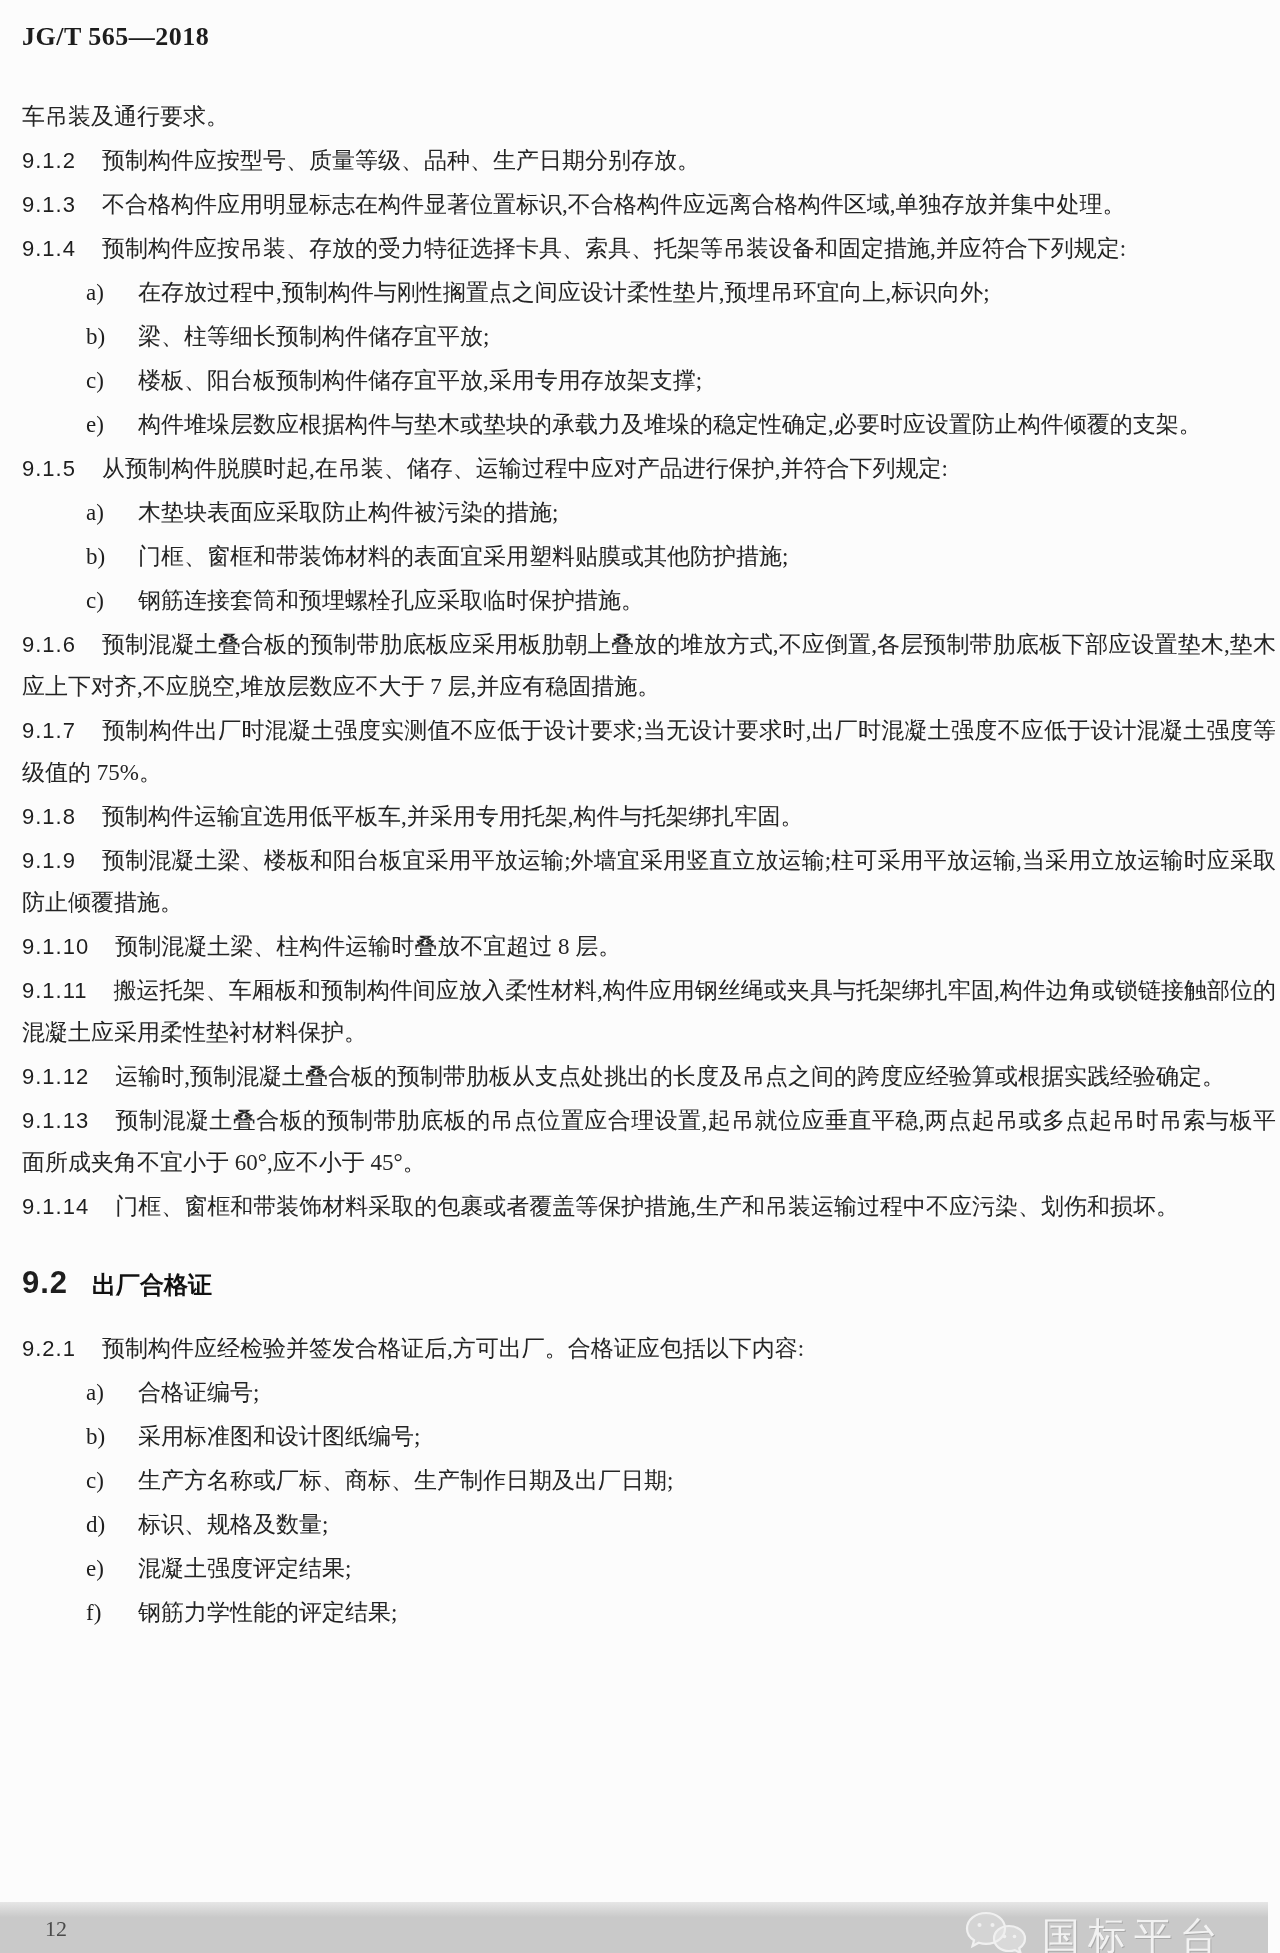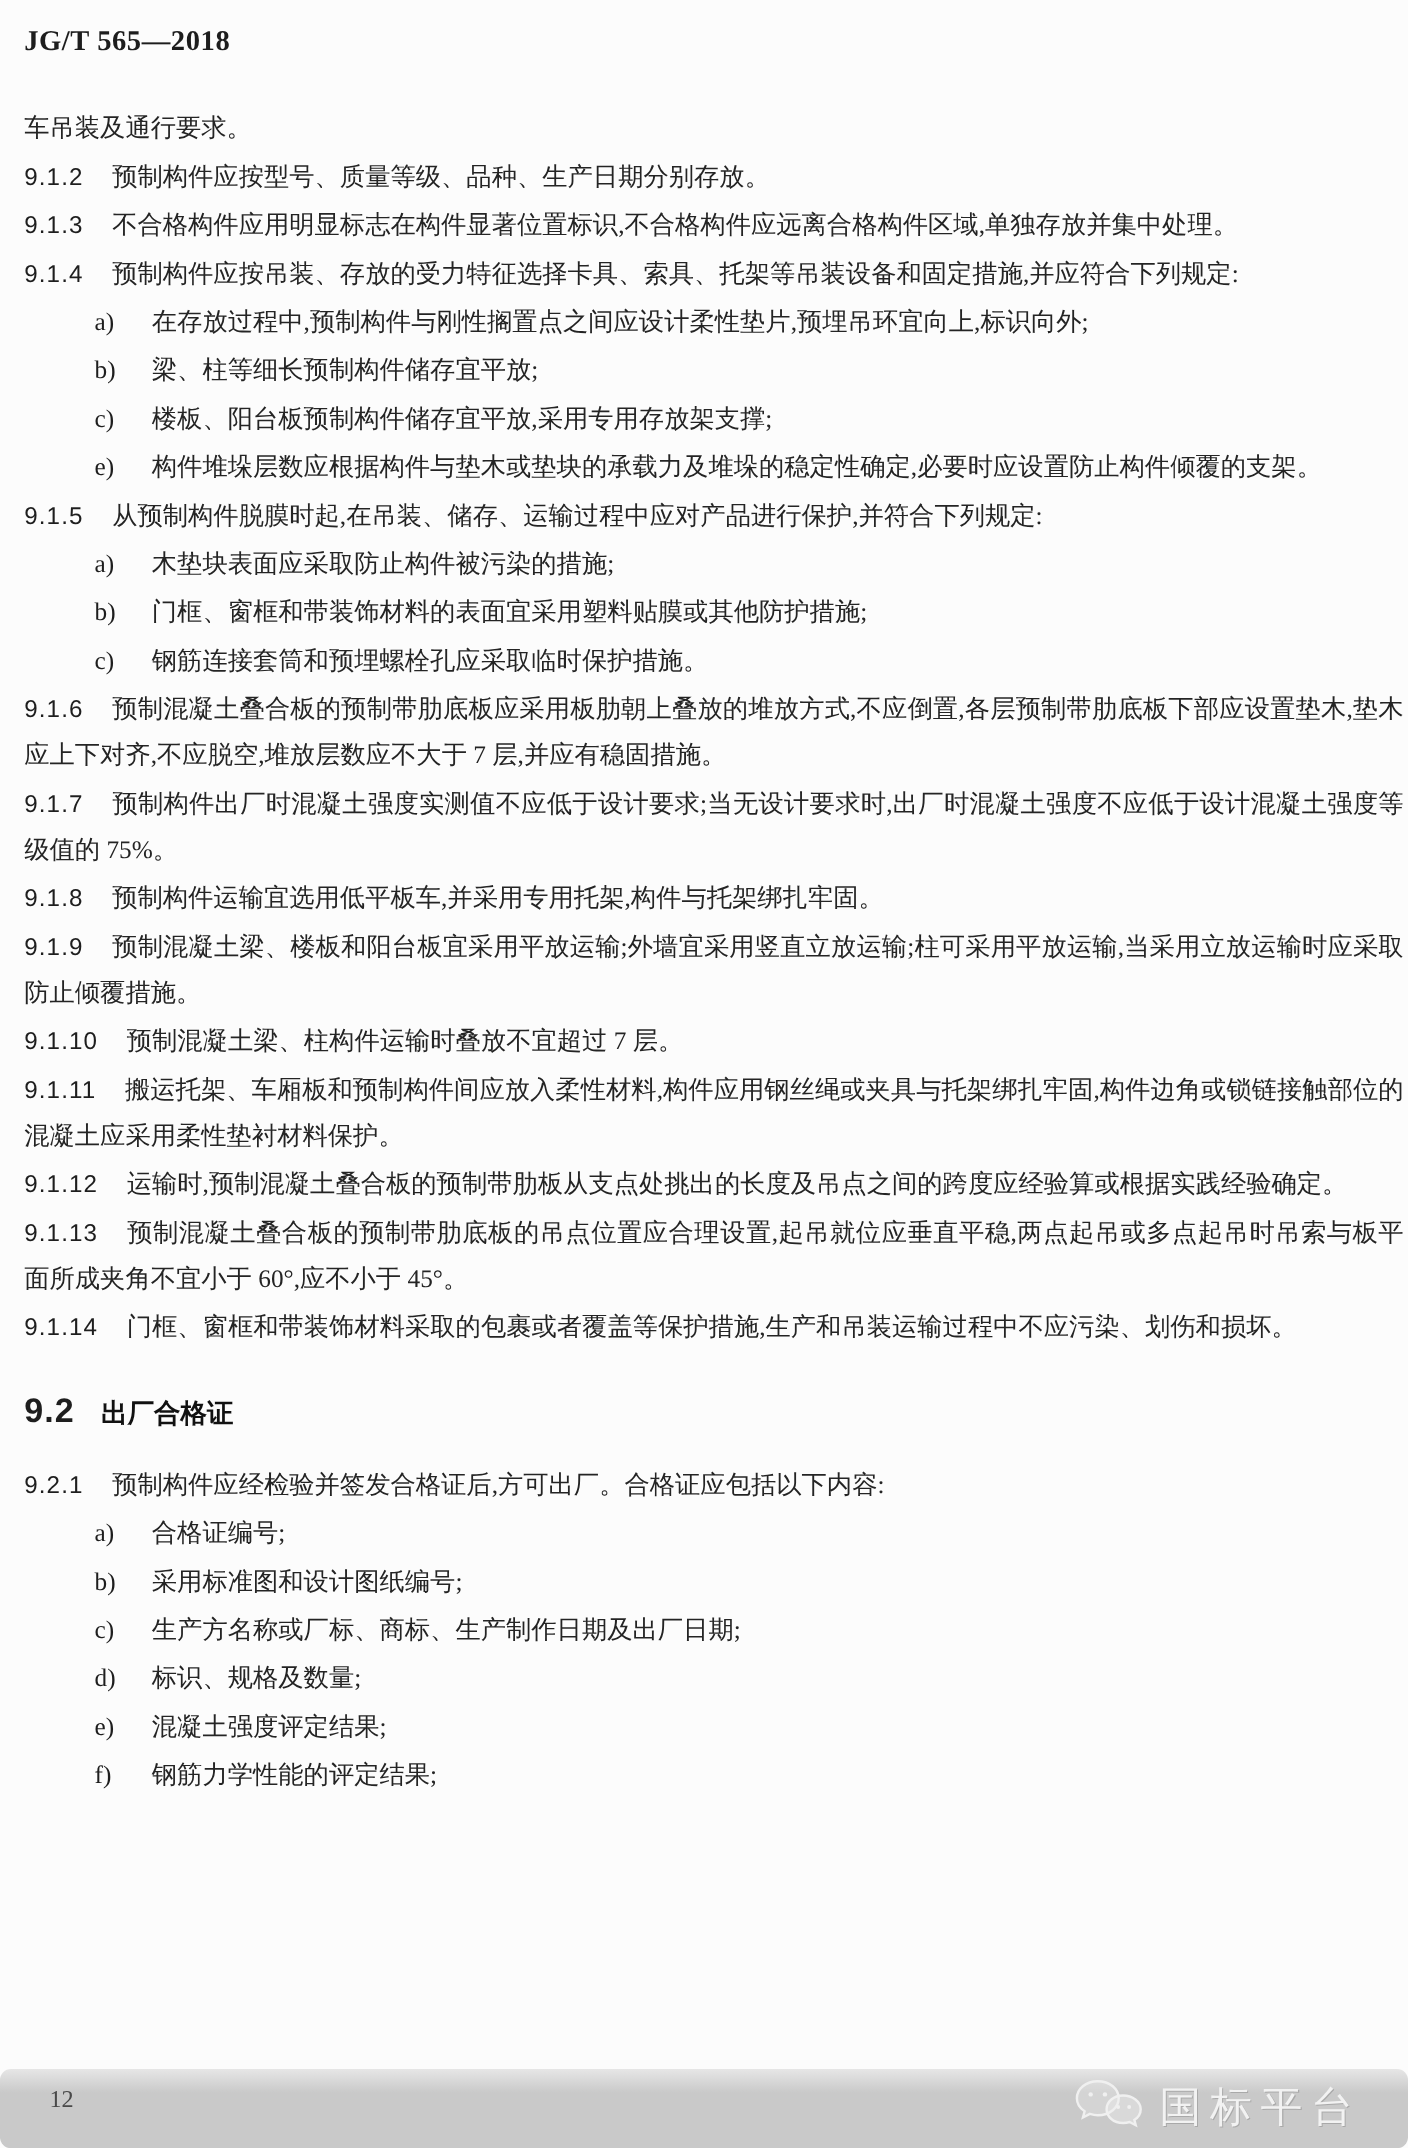--- a/index.html
+++ b/index.html
@@ -62,25 +62,24 @@
     margin: 34px 0 22px 0;
     line-height: 42px;
   }
   .section-heading .clause-num {
     font-weight: bold;
     font-size: 31px;
     margin-right: 24px;
   }
   .footer-band {
     position: absolute;
-    left: 0; right: 0; bottom: 0;
-    height: 72px;
+    left: 0; right: 12px; bottom: 0;
+    height: 51px;
     background: #cdcdcd;
     background: linear-gradient(#e6e6e6, #c9c9c9 30%, #c9c9c9);
-    border-radius: 10px;
   }
   .page-number {
     position: absolute;
     left: 45px;
     top: 14px;
     font-size: 22px;
     color: #4a4a4a;
     font-family: "Liberation Serif", "DejaVu Serif", serif;
   }
   .watermark {
@@ -117,21 +116,21 @@
         <div class="list-item"><span class="list-letter">c)</span><span>楼板、阳台板预制构件储存宜平放,采用专用存放架支撑;</span></div>
         <div class="list-item"><span class="list-letter">e)</span><span>构件堆垛层数应根据构件与垫木或垫块的承载力及堆垛的稳定性确定,必要时应设置防止构件倾覆的支架。</span></div>
         <p class="clause"><span class="clause-num">9.1.5</span><span>从预制构件脱膜时起,在吊装、储存、运输过程中应对产品进行保护,并符合下列规定:</span></p>
         <div class="list-item"><span class="list-letter">a)</span><span>木垫块表面应采取防止构件被污染的措施;</span></div>
         <div class="list-item"><span class="list-letter">b)</span><span>门框、窗框和带装饰材料的表面宜采用塑料贴膜或其他防护措施;</span></div>
         <div class="list-item"><span class="list-letter">c)</span><span>钢筋连接套筒和预埋螺栓孔应采取临时保护措施。</span></div>
         <p class="clause"><span class="clause-num">9.1.6</span><span>预制混凝土叠合板的预制带肋底板应采用板肋朝上叠放的堆放方式,不应倒置,各层预制带肋底板下部应设置垫木,垫木应上下对齐,不应脱空,堆放层数应不大于 7 层,并应有稳固措施。</span></p>
         <p class="clause"><span class="clause-num">9.1.7</span><span>预制构件出厂时混凝土强度实测值不应低于设计要求;当无设计要求时,出厂时混凝土强度不应低于设计混凝土强度等级值的 75%。</span></p>
         <p class="clause"><span class="clause-num">9.1.8</span><span>预制构件运输宜选用低平板车,并采用专用托架,构件与托架绑扎牢固。</span></p>
         <p class="clause"><span class="clause-num">9.1.9</span><span>预制混凝土梁、楼板和阳台板宜采用平放运输;外墙宜采用竖直立放运输;柱可采用平放运输,当采用立放运输时应采取防止倾覆措施。</span></p>
-        <p class="clause"><span class="clause-num">9.1.10</span><span>预制混凝土梁、柱构件运输时叠放不宜超过 7 层。</span></p>
+        <p class="clause"><span class="clause-num">9.1.10</span><span>预制混凝土梁、柱构件运输时叠放不宜超过 8 层。</span></p>
         <p class="clause"><span class="clause-num">9.1.11</span><span>搬运托架、车厢板和预制构件间应放入柔性材料,构件应用钢丝绳或夹具与托架绑扎牢固,构件边角或锁链接触部位的混凝土应采用柔性垫衬材料保护。</span></p>
         <p class="clause"><span class="clause-num">9.1.12</span><span>运输时,预制混凝土叠合板的预制带肋板从支点处挑出的长度及吊点之间的跨度应经验算或根据实践经验确定。</span></p>
         <p class="clause"><span class="clause-num">9.1.13</span><span>预制混凝土叠合板的预制带肋底板的吊点位置应合理设置,起吊就位应垂直平稳,两点起吊或多点起吊时吊索与板平面所成夹角不宜小于 60°,应不小于 45°。</span></p>
         <p class="clause"><span class="clause-num">9.1.14</span><span>门框、窗框和带装饰材料采取的包裹或者覆盖等保护措施,生产和吊装运输过程中不应污染、划伤和损坏。</span></p>
         <div class="section-heading"><span class="clause-num">9.2</span><span>出厂合格证</span></div>
         <p class="clause"><span class="clause-num">9.2.1</span><span>预制构件应经检验并签发合格证后,方可出厂。合格证应包括以下内容:</span></p>
         <div class="list-item"><span class="list-letter">a)</span><span>合格证编号;</span></div>
         <div class="list-item"><span class="list-letter">b)</span><span>采用标准图和设计图纸编号;</span></div>
         <div class="list-item"><span class="list-letter">c)</span><span>生产方名称或厂标、商标、生产制作日期及出厂日期;</span></div>
         <div class="list-item"><span class="list-letter">d)</span><span>标识、规格及数量;</span></div>

